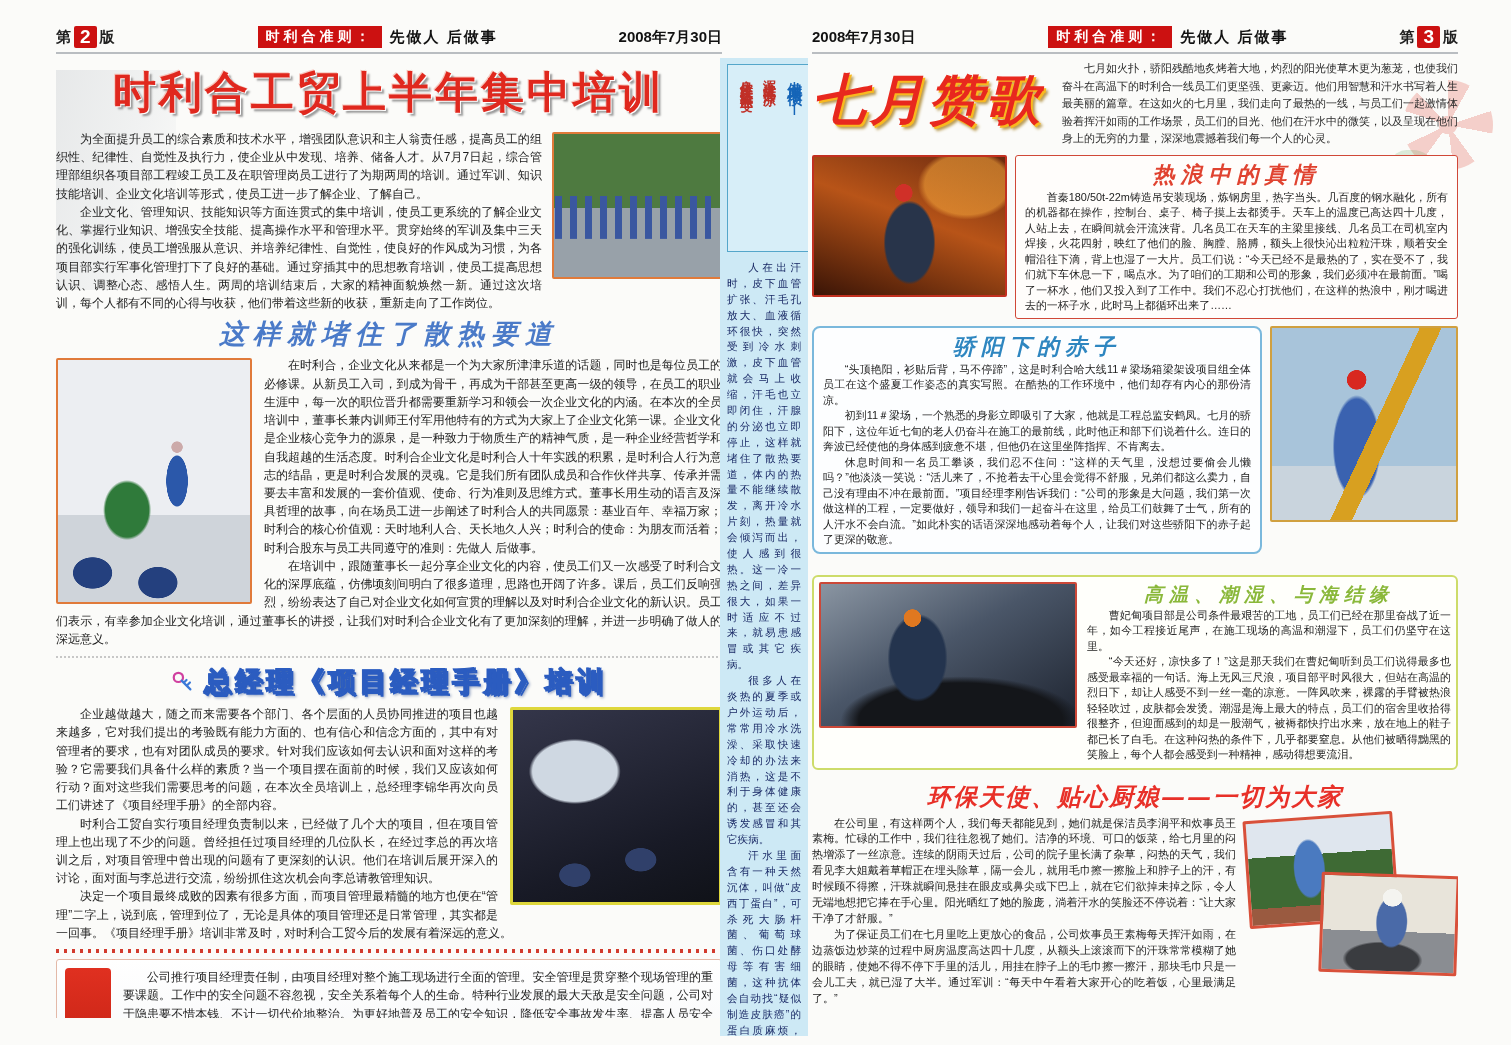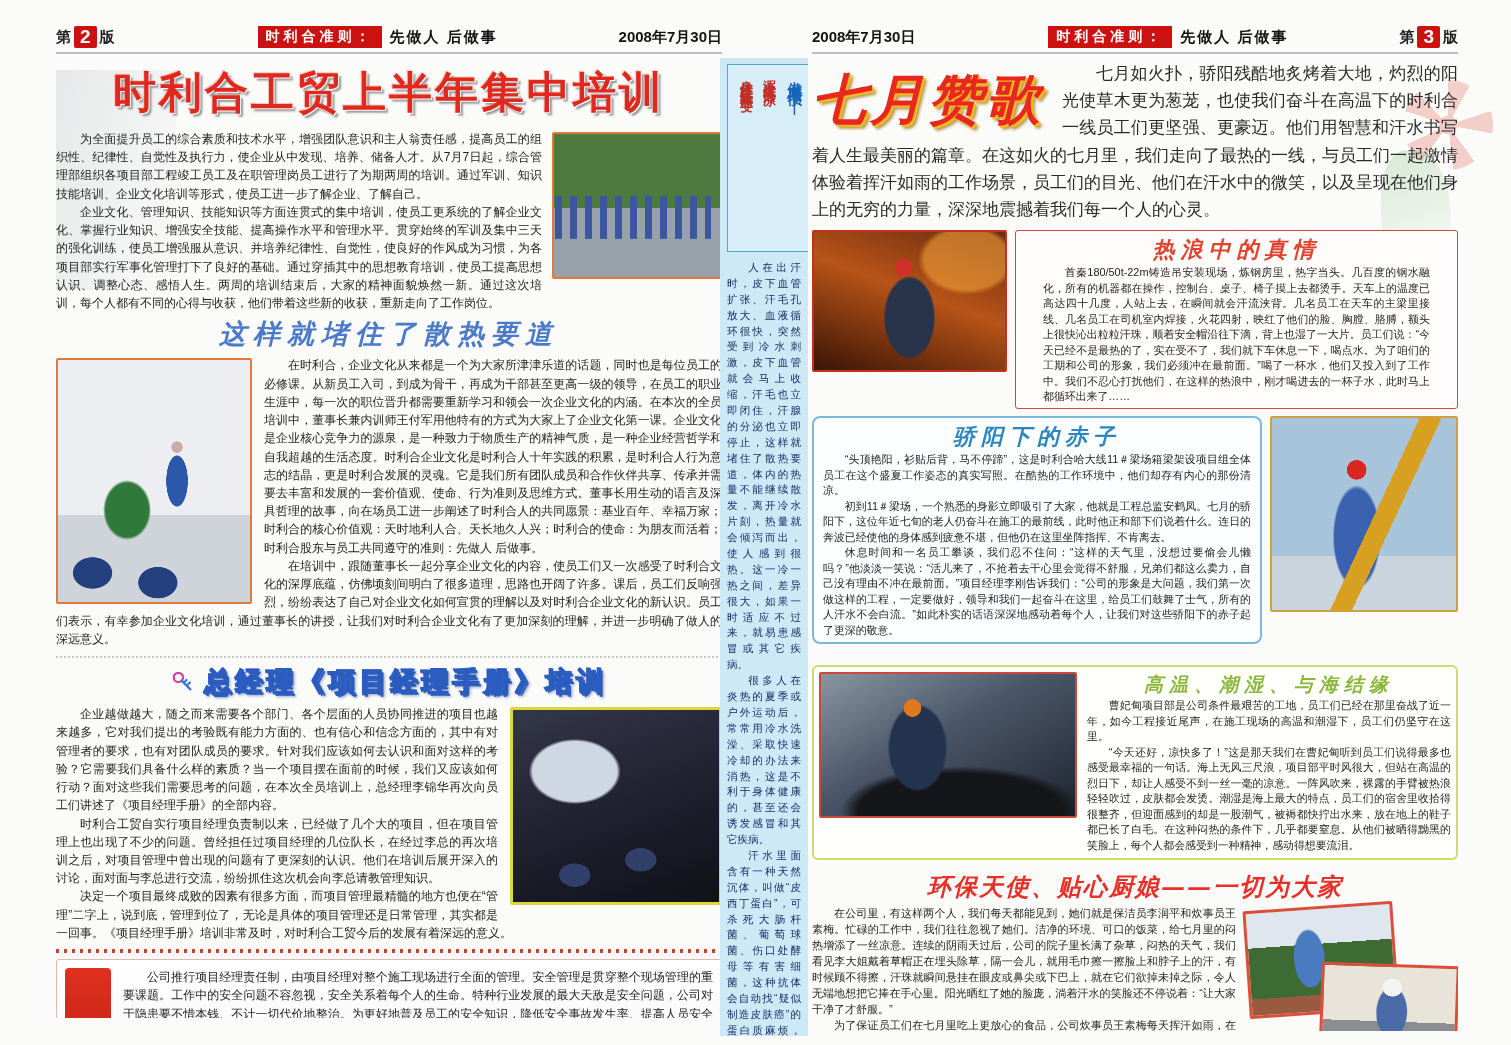--- a/index.html
+++ b/index.html
@@ -131,23 +131,23 @@
   .health-body p { font-size:10.6px; line-height:1.5; color:#1a2a66; text-indent:2em;
                    text-align:justify; }
 
   
   .main-title-right {
     float:left; font-size:54px; font-weight:bold; color:#e8281e; letter-spacing:4px;
     margin:4px 18px 4px 0; font-style:italic;
     text-shadow:2px 2px 0 #f8b820, 4px 4px 3px #b89a50;
   }
   .intro-r { overflow:visible; margin-top:6px; }
-  .intro-r p { font-size:17px; line-height:1.6; color:#2a2a2a; text-indent:2em; text-align:justify; }
+  .intro-r p { font-size:11px; line-height:1.6; color:#2a2a2a; text-indent:2em; text-align:justify; }
   .r-row { display:flex; gap:8px; margin-top:7px; }
-  .box-red { flex:1; border:1px solid #d04838; border-radius:3px; padding:4px 27px; background:#fffdfb; }
+  .box-red { flex:1; border:1px solid #d04838; border-radius:3px; padding:4px 9px; background:#fffdfb; }
   .box-blue { flex:1; border:2px solid #7ab8dc; border-radius:8px; padding:4px 9px; background:#fdfeff; }
   .box-green { display:flex; gap:10px; border:2px solid #cddc6a; border-radius:6px;
                padding:5px; margin-top:21px; background:#fffffb; }
   .script { text-align:center; font-family:"DejaVu Serif", serif; font-style:italic;
             font-weight:bold; letter-spacing:6px; }
   .t-red   { color:#e04330; font-size:22px; }
   .t-teal  { color:#2e86c0; font-size:22px; }
   .t-green { color:#8ab83a; font-size:19px; }
   .t-bigred{ color:#e83028; font-size:24px; letter-spacing:2px; margin:6px 0 3px 0; }
   .r-body p { font-size:10.9px; line-height:1.42; text-indent:2em; color:#1d1d1d; text-align:justify; }

